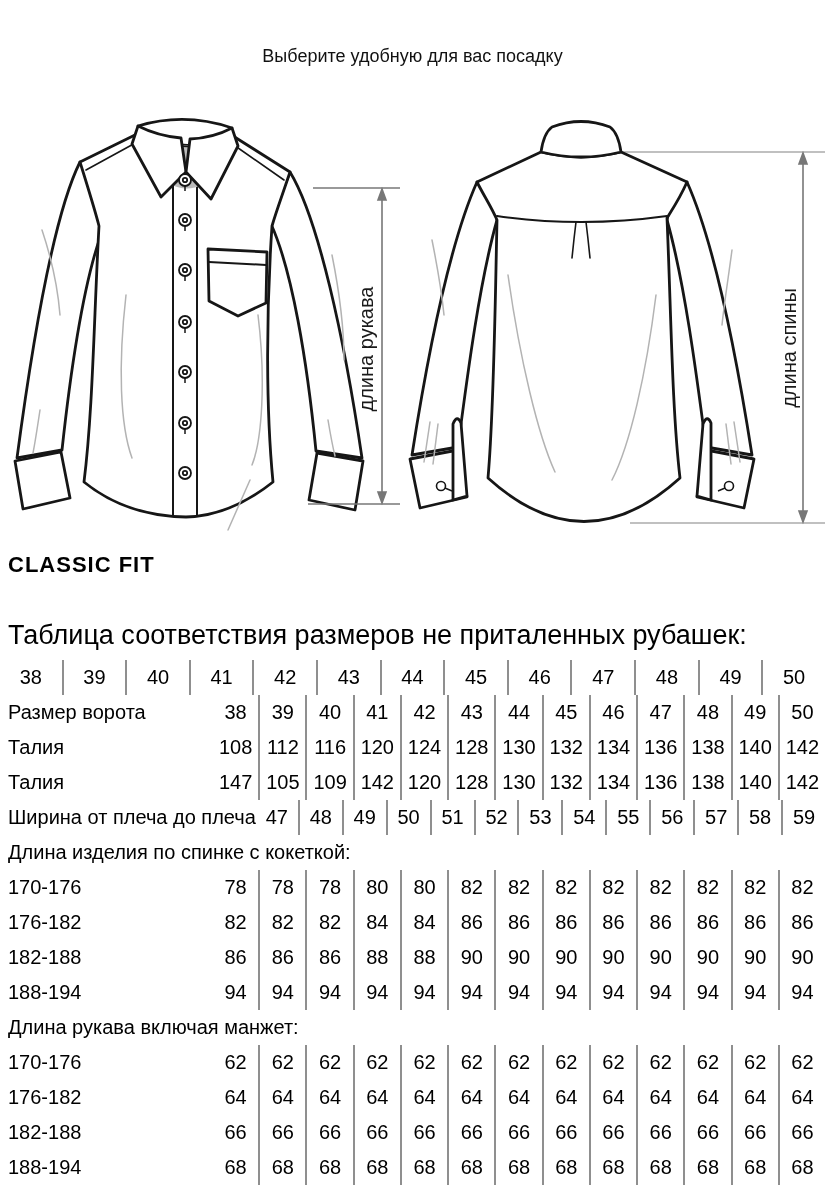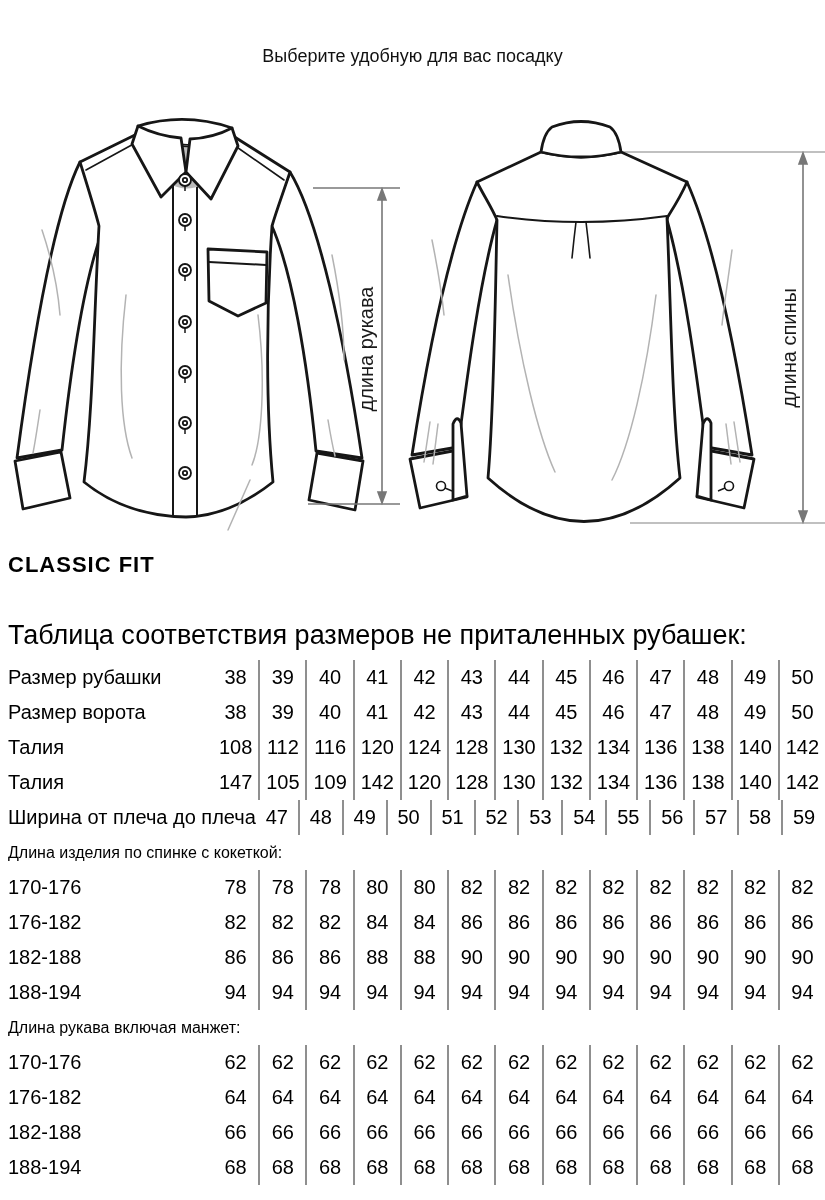--- a/index.html
+++ b/index.html
@@ -34,21 +34,21 @@
   .tlabel{
     flex:0 0 213px;box-sizing:border-box;display:flex;align-items:center;
     padding-left:8px;font-size:20px;white-space:nowrap;
   }
   .tcell{
     flex:1 1 0;display:flex;align-items:center;justify-content:center;
     font-size:20px;
   }
   .tcell + .tcell{border-left:2px solid #8f8f8f;}
   .theader{
-    height:35px;display:flex;align-items:center;padding-left:8px;font-size:16px;
+    height:35px;display:flex;align-items:center;padding-left:8px;font-size:20px;
     white-space:nowrap;
   }
 </style>
 </head>
 <body>
 
 <div class="title">Выберите удобную для вас посадку</div>
 
 <svg class="shirt-svg front-svg" width="390" height="440" viewBox="0 0 390 440">
   <g stroke="#161616" stroke-width="2.8" fill="#ffffff" stroke-linejoin="round" stroke-linecap="round">
@@ -151,21 +151,20 @@
 
 <div class="dim-label front">длина рукава</div>
 <div class="dim-label back">длина спины</div>
 
 <div class="fit-heading">CLASSIC FIT</div>
 <div class="table-caption">Таблица соответствия размеров не приталенных рубашек:</div>
 
 <div class="size-table">
     <div class="tblock">
       <div class="trow">
-        <div class="tlabel">Размер рубашки</div>
         <div class="tcell">38</div>
         <div class="tcell">39</div>
         <div class="tcell">40</div>
         <div class="tcell">41</div>
         <div class="tcell">42</div>
         <div class="tcell">43</div>
         <div class="tcell">44</div>
         <div class="tcell">45</div>
         <div class="tcell">46</div>
         <div class="tcell">47</div>

